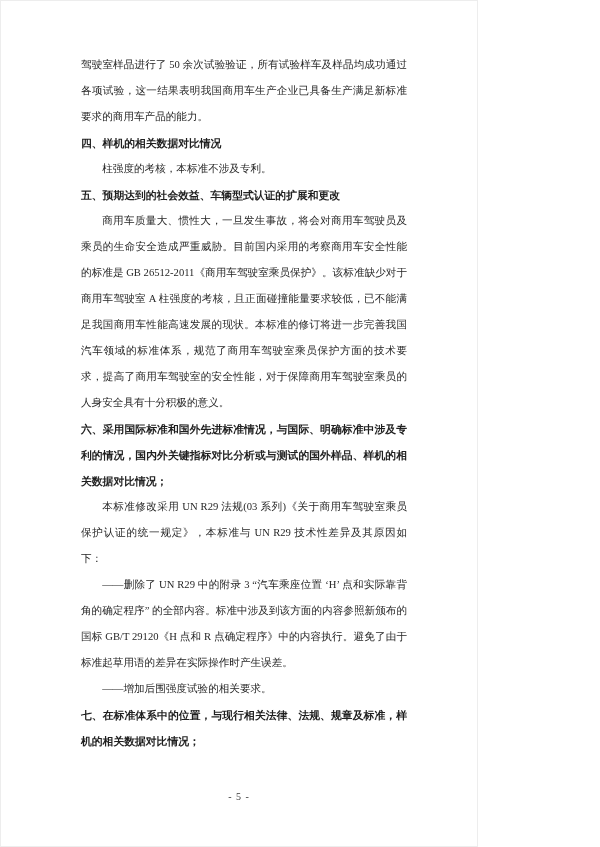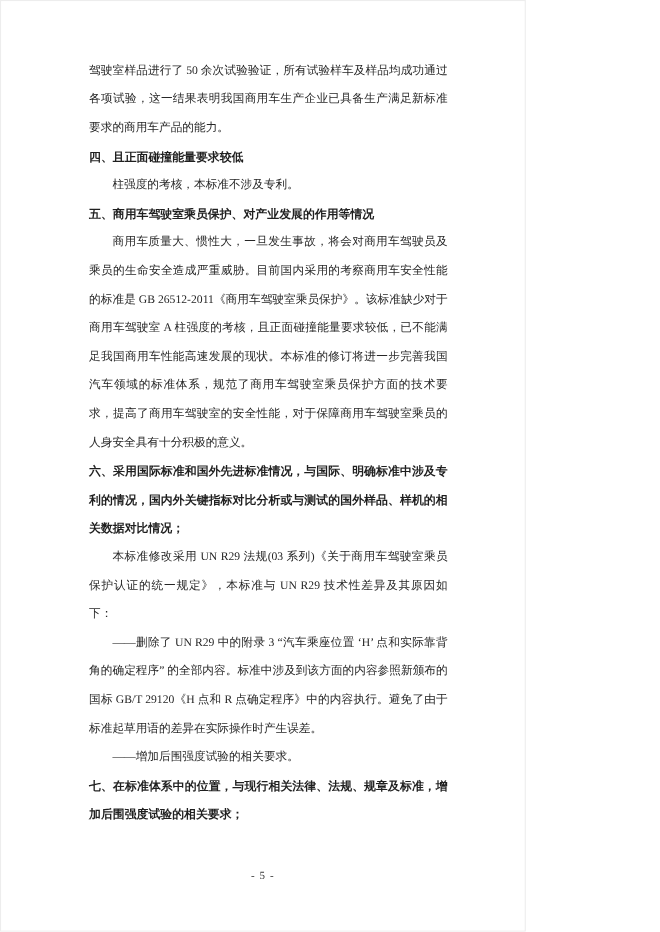--- a/index.html
+++ b/index.html
@@ -44,24 +44,24 @@
     color: #3a3a3a;
     font-family: "Liberation Serif", "DejaVu Serif", serif;
   }
 </style>
 </head>
 <body>
 
 <div class="page">
   <main class="doc" id="doc-body">
       <p class="body-flush">驾驶室样品进行了 50 余次试验验证，所有试验样车及样品均成功通过各项试验，这一结果表明我国商用车生产企业已具备生产满足新标准要求的商用车产品的能力。</p>
-      <p class="heading">四、且正面碰撞能量要求较低</p>
+      <p class="heading">四、样机的相关数据对比情况</p>
       <p class="body">柱强度的考核，本标准不涉及专利。</p>
-      <p class="heading">五、商用车驾驶室乘员保护、对产业发展的作用等情况</p>
+      <p class="heading">五、预期达到的社会效益、车辆型式认证的扩展和更改</p>
       <p class="body">商用车质量大、惯性大，一旦发生事故，将会对商用车驾驶员及乘员的生命安全造成严重威胁。目前国内采用的考察商用车安全性能的标准是 GB 26512-2011《商用车驾驶室乘员保护》。该标准缺少对于商用车驾驶室 A 柱强度的考核，且正面碰撞能量要求较低，已不能满足我国商用车性能高速发展的现状。本标准的修订将进一步完善我国汽车领域的标准体系，规范了商用车驾驶室乘员保护方面的技术要求，提高了商用车驾驶室的安全性能，对于保障商用车驾驶室乘员的人身安全具有十分积极的意义。</p>
       <p class="heading">六、采用国际标准和国外先进标准情况，与国际、明确标准中涉及专利的情况，国内外关键指标对比分析或与测试的国外样品、样机的相关数据对比情况；</p>
       <p class="body">本标准修改采用 UN R29 法规(03 系列)《关于商用车驾驶室乘员保护认证的统一规定》，本标准与 UN R29 技术性差异及其原因如下：</p>
       <p class="body">——删除了 UN R29 中的附录 3 “汽车乘座位置 ‘H’ 点和实际靠背角的确定程序” 的全部内容。标准中涉及到该方面的内容参照新颁布的国标 GB/T 29120《H 点和 R 点确定程序》中的内容执行。避免了由于标准起草用语的差异在实际操作时产生误差。</p>
       <p class="body">——增加后围强度试验的相关要求。</p>
-      <p class="heading">七、在标准体系中的位置，与现行相关法律、法规、规章及标准，增加后围强度试验的相关要求；</p>
+      <p class="heading">七、在标准体系中的位置，与现行相关法律、法规、规章及标准，样机的相关数据对比情况；</p>
     </main>
   <footer class="page-footer">- 5 -</footer>
 </div>
 
 </body></html>

